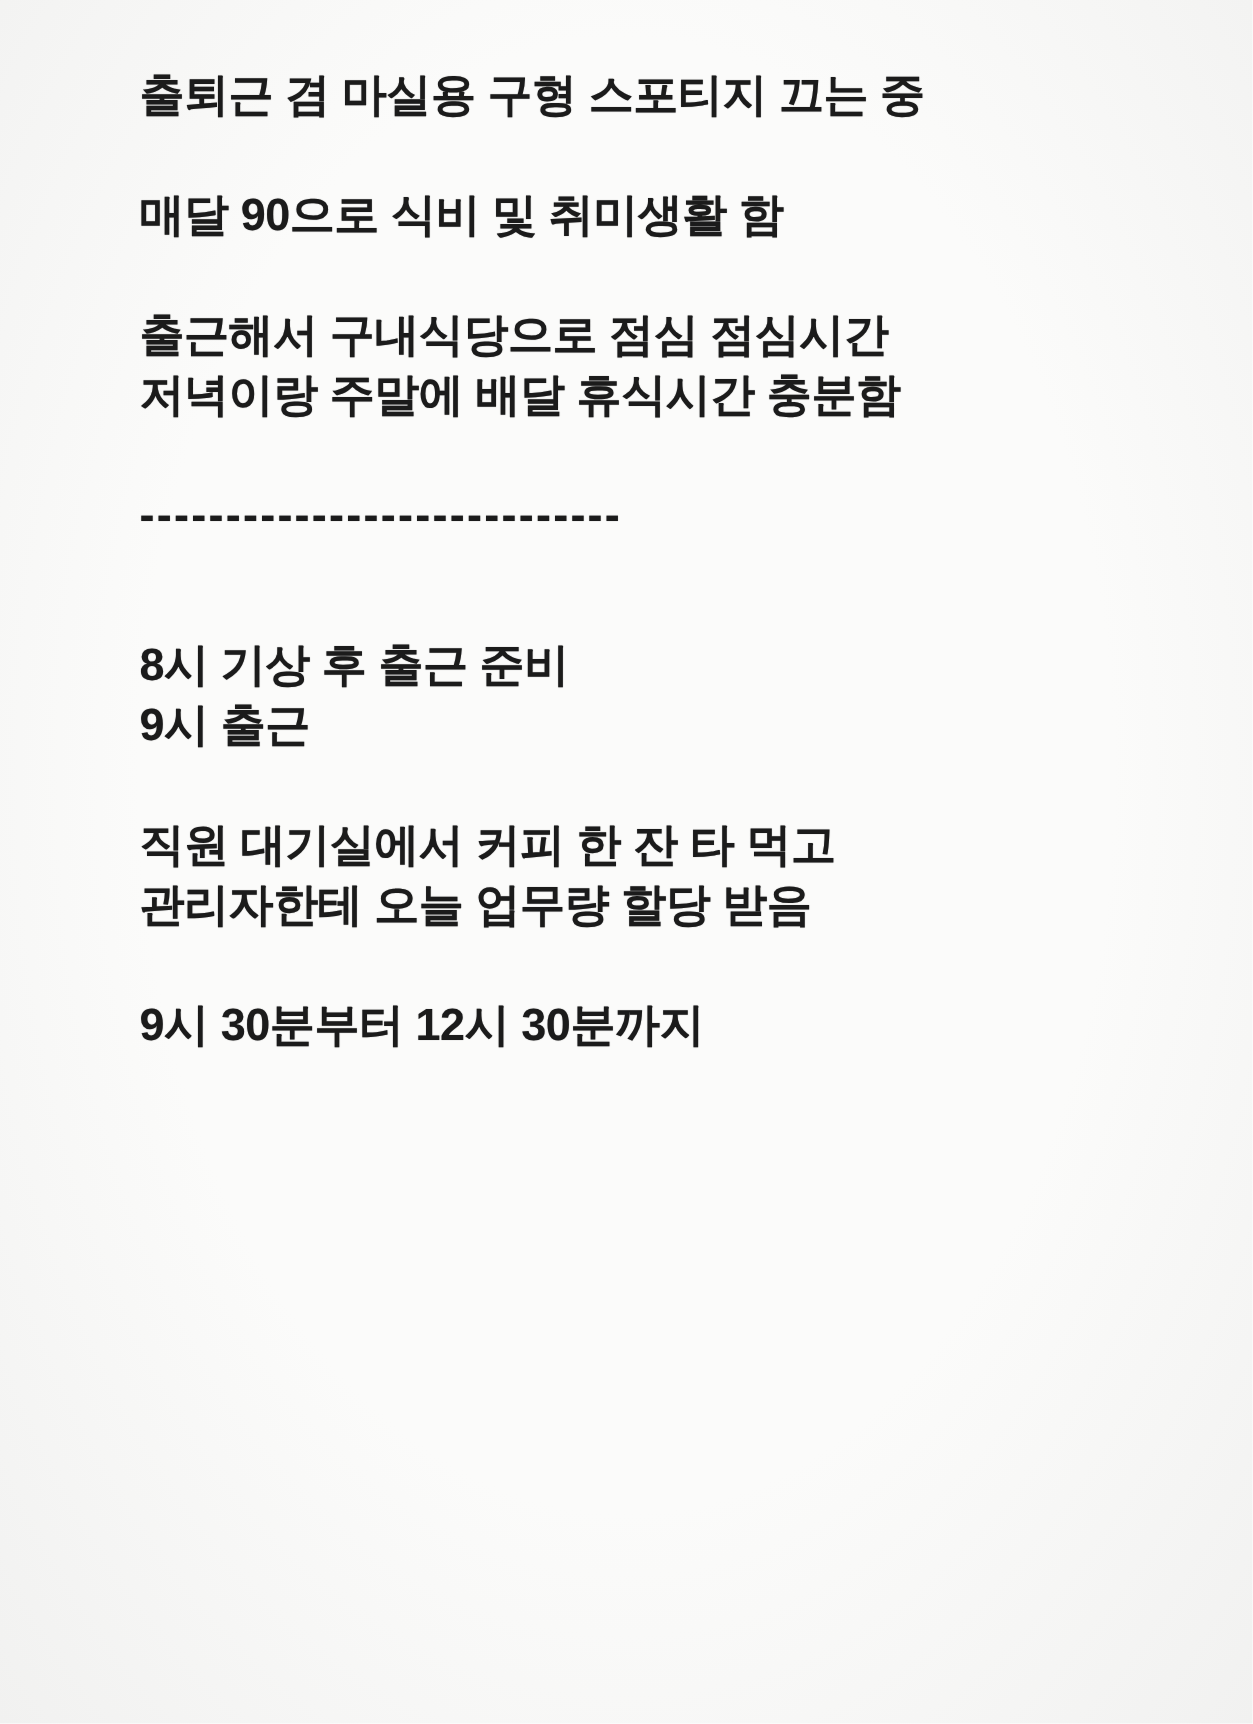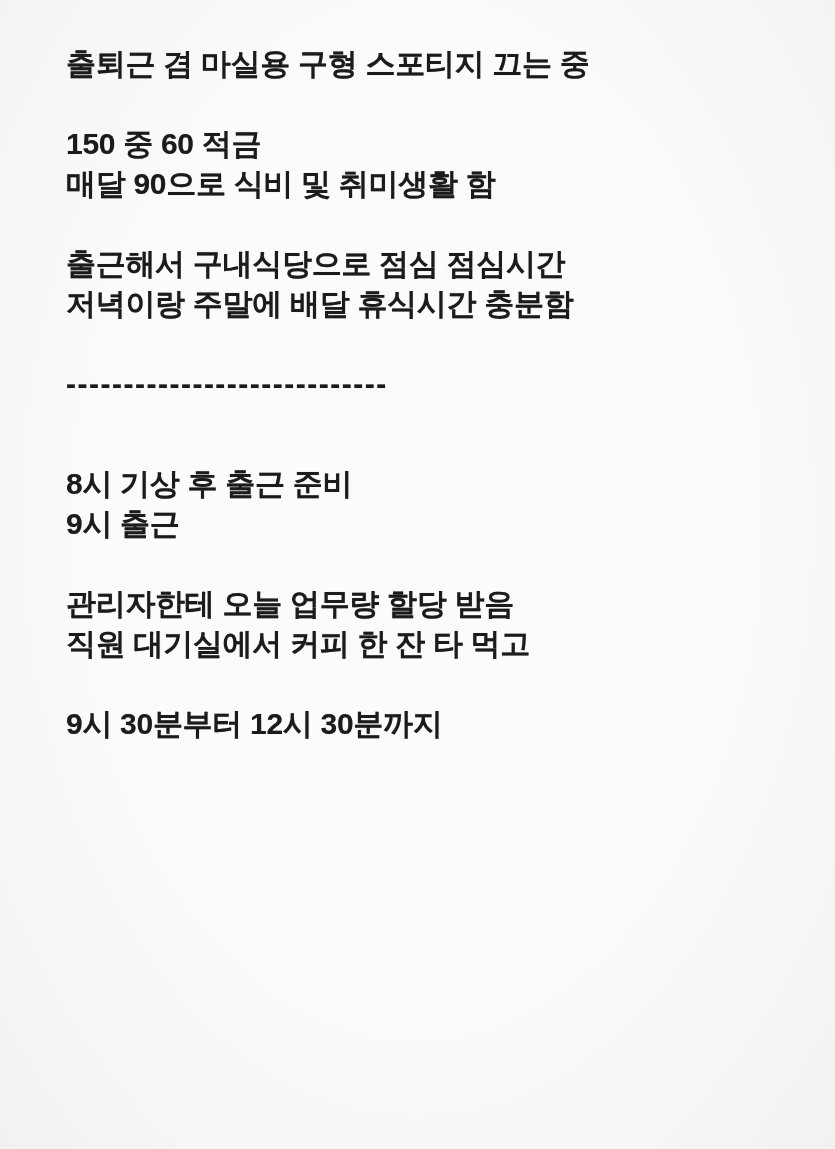--- a/index.html
+++ b/index.html
@@ -10,21 +10,21 @@
     width: 835px;
     height: 1149px;
     overflow: hidden;
     background: radial-gradient(ellipse at 50% 45%, #fbfbfa 55%, #f1f1f0 100%);
     font-family: "Liberation Sans", sans-serif;
   }
   .post {
     box-sizing: border-box;
     width: 835px;
     height: 1149px;
-    padding: 44px 24px 0 66px;
+    padding: 44px 24px 0 93px;
     color: #1b1b1b;
     font-size: 30px;
     font-weight: 700;
     line-height: 40px;
     letter-spacing: -0.3px;
     text-shadow: 0 0 0.7px rgba(20,20,20,0.45);
   }
   .para {
     margin: 0 0 40px 0;
     padding: 0;
@@ -41,42 +41,41 @@
 <body>
 
 <div class="post">
 
   <div class="para">
     <div class="line">출퇴근 겸 마실용 구형 스포티지 끄는 중</div>
   </div>
 
 
   <div class="para">
-    <div class="line">150 중 60 적금</div>
     <div class="line">매달 90으로 식비 및 취미생활 함</div>
   </div>
 
   <div class="para">
     <div class="line">출근해서 구내식당으로 점심 점심시간</div>
     <div class="line">저녁이랑 주말에 배달 휴식시간 충분함</div>
   </div>
 
   <div class="para divider">
     <div class="line">----------------------------</div>
   </div>
 
 
   <div class="para">
     <div class="line">8시 기상 후 출근 준비</div>
     <div class="line">9시 출근</div>
   </div>
 
   <div class="para">
+    <div class="line">직원 대기실에서 커피 한 잔 타 먹고</div>
     <div class="line">관리자한테 오늘 업무량 할당 받음</div>
-    <div class="line">직원 대기실에서 커피 한 잔 타 먹고</div>
   </div>
 
   <div class="para">
     <div class="line">9시 30분부터 12시 30분까지</div>
   </div>
 
   <div class="para">
   </div>
 
 </div>

